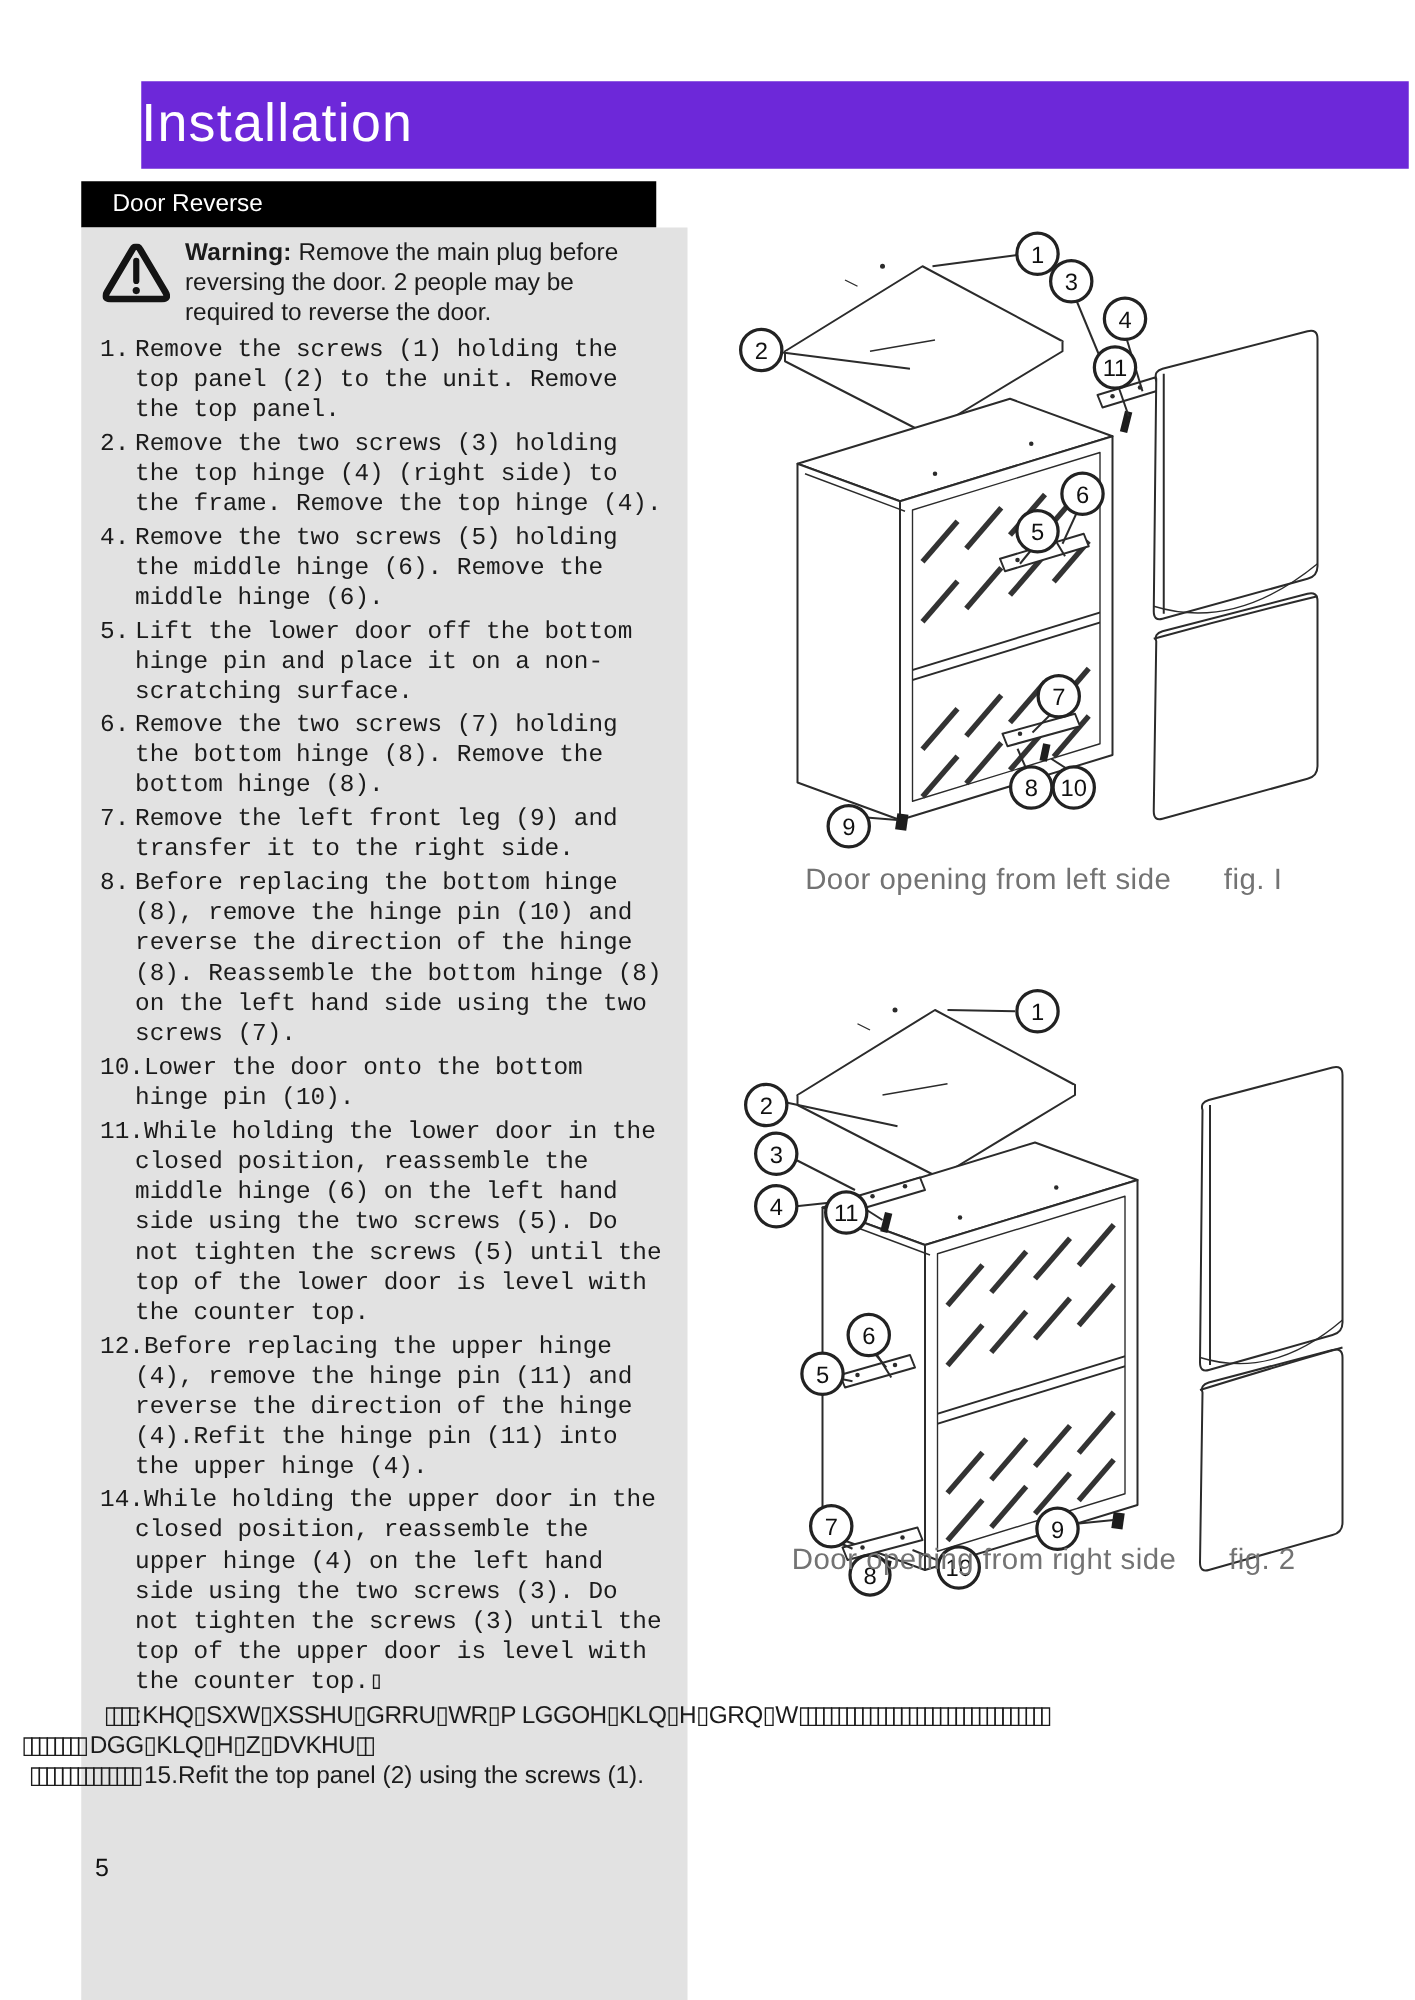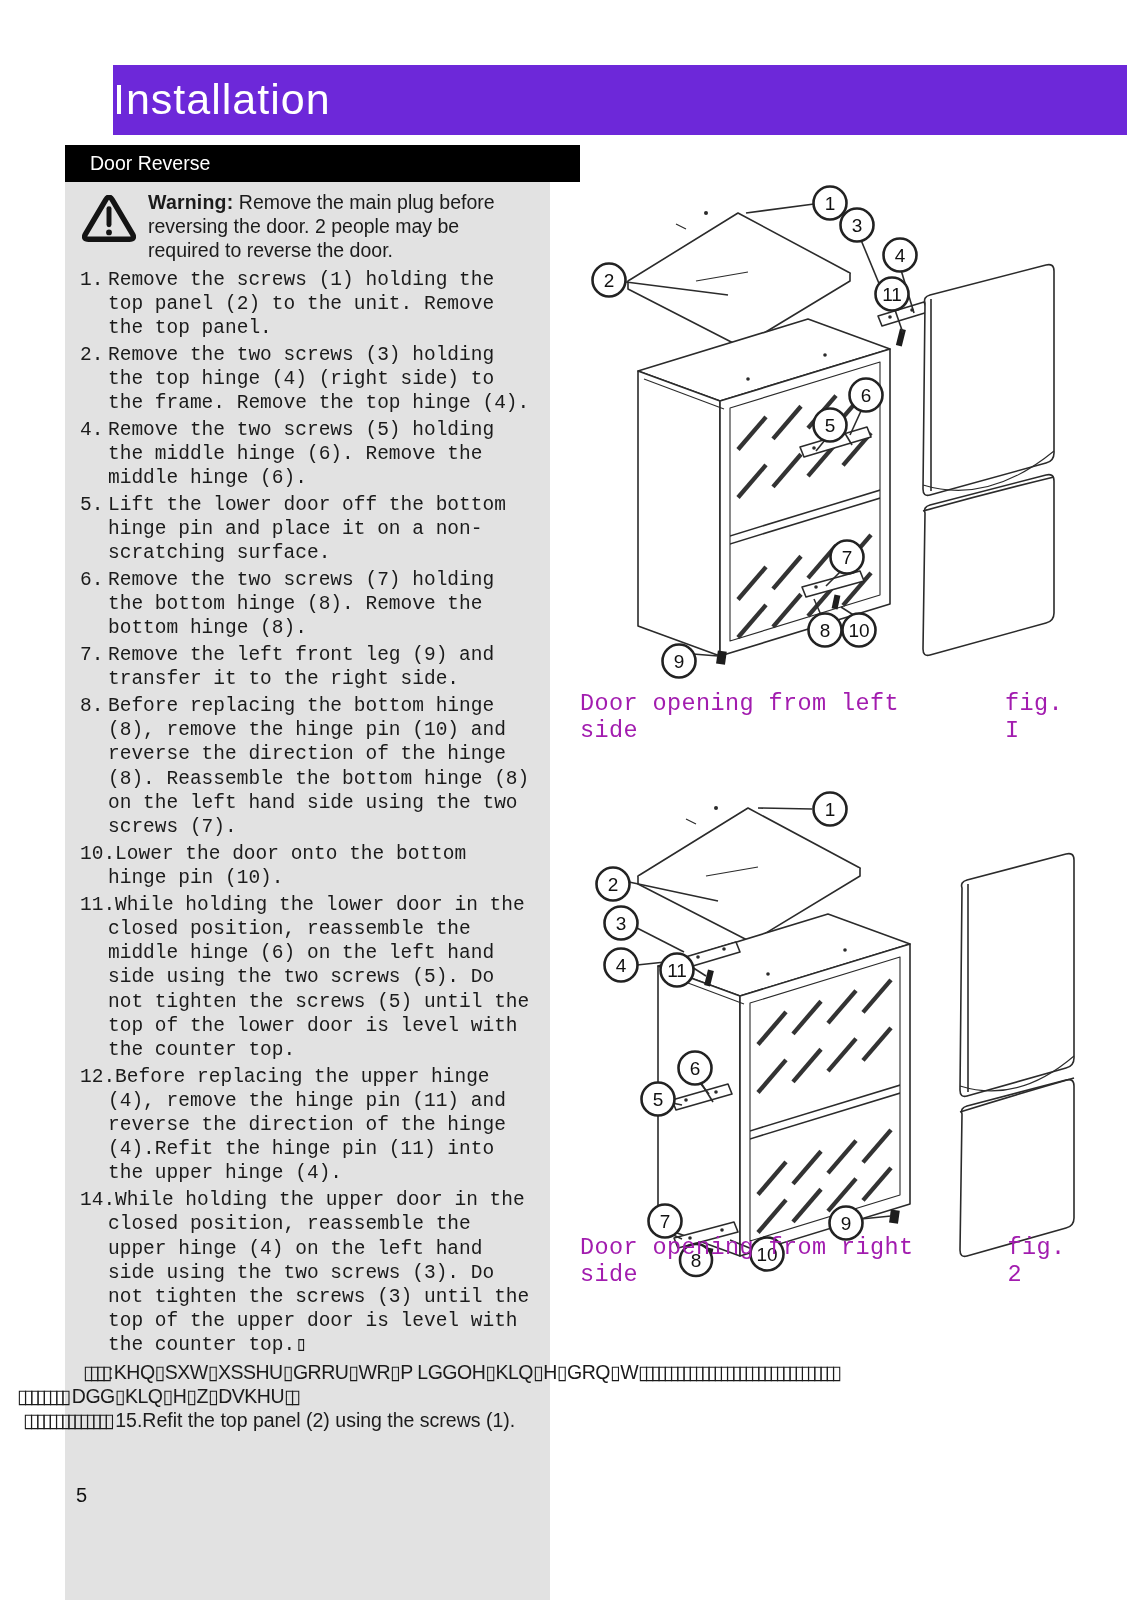--- a/index.html
+++ b/index.html
@@ -7,21 +7,21 @@
     width:1132px;height:1600px;position:relative;background:#ffffff;
     font-family:"Liberation Sans","DejaVu Sans",sans-serif;color:#1b1b1b;
     overflow:hidden;
   }
   .header-bar{
     position:absolute;left:65px;top:65px;width:1014px;height:70px;
     background:#6d28d9;color:#ffffff;font-size:43px;line-height:69px;
     box-sizing:border-box;letter-spacing:1px;margin-left:48px;
   }
   .section-bar{
-    position:absolute;left:65px;top:145px;width:515px;height:37px;
+    position:absolute;left:65px;top:145px;width:460px;height:37px;
     background:#000000;color:#ffffff;font-size:19.5px;line-height:36px;
     padding-left:25px;box-sizing:border-box;
   }
   .content-panel{
     position:absolute;left:65px;top:182px;width:485px;height:1509px;
     background:#e2e2e2;box-sizing:border-box;
     padding:8px 16px 0 15px;
     font-size:19.5px;line-height:24.2px;
   }
   .warn-block{overflow:visible;}
@@ -50,21 +50,21 @@
   .figsvg .solid{fill:#1d1d1d;stroke:none;}
   .figsvg .dot{fill:#2b2b2b;stroke:none;}
   .figsvg .callout circle{fill:#ffffff;stroke:#222222;stroke-width:2.6;}
   .figsvg .callout text{
     font-family:"Liberation Sans","DejaVu Sans",sans-serif;
     font-size:19px;fill:#111111;text-anchor:middle;
   }
   .fig-caption{
     position:absolute;left:580px;width:510px;display:flex;
     justify-content:center;align-items:baseline;gap:42px;
-    font-size:23.5px;color:#a21caf;letter-spacing:0.4px;font-family:Liberation Mono, monospace;
+    font-size:23.5px;color:#737373;letter-spacing:0.4px;
   }
   .cap1{top:690px;}
   .cap2{top:1234px;}
   .page-number{position:absolute;left:76px;top:1484px;font-size:20px;color:#111111;}
 </style>
 </head>
 <body>
 
 <div class="header-bar">Installation</div>
 

